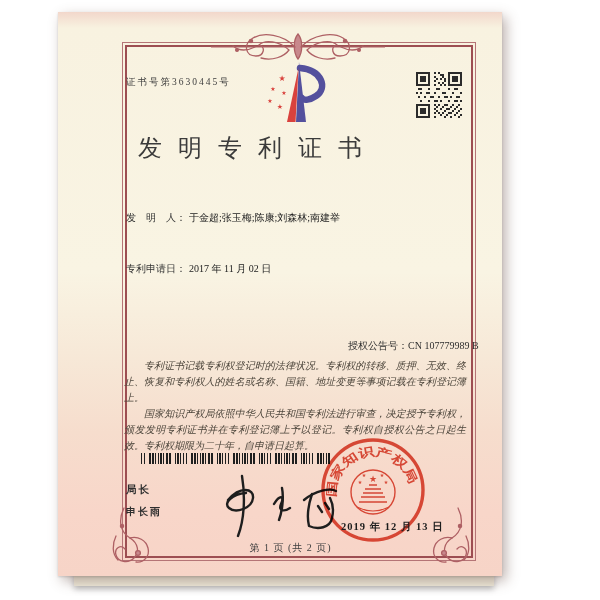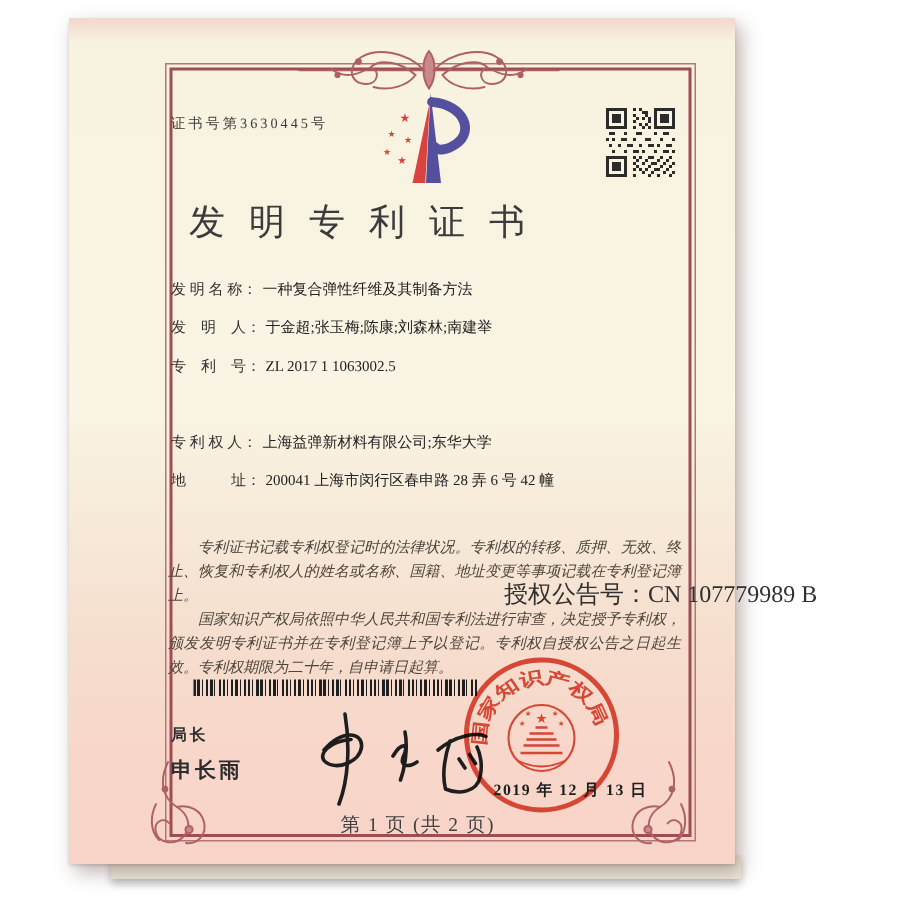--- a/index.html
+++ b/index.html
@@ -1,47 +1,47 @@
 <!DOCTYPE html>
 <html><head>
 <meta charset="utf-8">
 <style>
   html,body{margin:0;padding:0;}
   body{width:600px;height:600px;background:#ffffff;position:relative;overflow:hidden;
        font-family:"Liberation Serif","DejaVu Serif",serif;}
   .second-sheet{position:absolute;left:74px;top:570px;width:420px;height:16px;
       background:#efeadb;box-shadow:0 3px 6px rgba(0,0,0,.28);}
-  .paper{position:absolute;left:46px;top:12px;width:444px;height:564px;
+  .paper{position:absolute;left:58px;top:12px;width:444px;height:564px;
       background:linear-gradient(180deg,#f2d7cb 0px,#f8f2e0 16px,#f9f4e3 260px,
                  #f7e9d8 340px,#f6ddcd 420px,#f8d6c9 500px,#f7d4c7 564px);
       box-shadow:4px 5px 12px rgba(110,85,75,.45),0 1px 2px rgba(0,0,0,.15);}
   .frame{position:absolute;left:64px;top:30px;width:352px;height:517px;
       border:1px solid #b57476;}
   .frame-inner{position:absolute;inset:2px;border:2px solid #9d4e52;}
   .abs{position:absolute;}
   .cert-no{left:68px;top:64px;font-size:9.5px;color:#3c3c3c;letter-spacing:2px;}
   .title{left:64px;top:120px;width:352px;text-align:left;font-size:24px;
       color:#3b3b3b;letter-spacing:16px;text-indent:16px;font-weight:500;}
   .field-row{left:68px;height:14px;font-size:10px;color:#2f2f2f;white-space:nowrap;}
   .field-row .lbl{display:inline-block;min-width:58px;color:#333;}
   .field-row .val{margin-left:3px;color:#222;}
-  .grant-extra{left:290px;top:327px;font-size:16px;color:#2f2f2f;white-space:nowrap;margin-top:47px;}
+  .grant-extra{left:290px;top:327px;font-size:10px;color:#2f2f2f;white-space:nowrap;}
   .notice{left:66px;top:346px;width:342px;font-size:10px;line-height:16px;
       color:#4d463c;font-style:italic;text-align:justify;}
   .notice p{margin:0;text-indent:2em;}
   .barcode{left:83px;top:441px;width:190px;height:11px;
       background:repeating-linear-gradient(90deg,#1f1f1f 0 1.4px,transparent 1.4px 2.6px,
                  #1f1f1f 2.6px 4.4px,transparent 4.4px 5.6px,#1f1f1f 5.6px 6.2px,
                  transparent 6.2px 8.4px);}
   .director-title{left:68px;top:471px;font-size:10.5px;font-weight:bold;color:#2e2e2e;letter-spacing:2px;font-family:Liberation Mono, monospace;}
-  .director-name{left:68px;top:493px;font-size:14px;font-weight:bold;color:#2e2e2e;letter-spacing:2px;text-align:right;}
+  .director-name{left:68px;top:493px;font-size:10px;font-weight:bold;color:#2e2e2e;letter-spacing:2px;text-align:right;}
   .seal{left:260px;top:423px;width:110px;height:110px;mix-blend-mode:multiply;opacity:.95;}
   .seal-date{left:283px;top:508px;font-size:10.5px;font-weight:bold;color:#1d1d1d;
       letter-spacing:1px;z-index:5;white-space:nowrap;}
-  .footer-page{left:64px;top:529px;width:337px;text-align:center;font-size:13px;
+  .footer-page{left:64px;top:529px;width:337px;text-align:center;font-size:10px;
       color:#3f3f3f;letter-spacing:1px;}
   .logo{left:203px;top:50px;width:76px;height:64px;}
   .qr{left:358px;top:60px;width:46px;height:46px;}
   .orn-top{left:153px;top:14px;width:174px;height:42px;z-index:3;}
   .orn-bl{left:50px;top:494px;width:48px;height:60px;z-index:3;}
   .orn-br{left:368px;top:494px;width:48px;height:60px;z-index:3;}
 </style>
 </head>
 <body>
 
@@ -121,34 +121,25 @@
          M9,18h1v1h-1z M12,18h1v1h-1z M15,18h2v1h-2z M19,18h1v1h-1z M22,18h1v1h-1z
          M10,19h1v1h-1z M14,19h1v1h-1z M18,19h1v1h-1z M21,19h1v1h-1z
          M9,20h1v1h-1z M11,20h1v1h-1z M13,20h1v1h-1z M16,20h2v1h-2z M20,20h1v1h-1z
          M12,21h1v1h-1z M15,21h1v1h-1z M19,21h1v1h-1z M22,21h1v1h-1z
          M9,22h1v1h-1z M14,22h1v1h-1z M17,22h1v1h-1z M21,22h1v1h-1z"></path>
     </g>
   </svg>
 
   <div class="abs title">发明专利证书</div>
 
-  <div class="abs field-row" style="top:174px">
-    <span class="lbl">发 明 名 称：</span><span class="val">一种复合弹性纤维及其制备方法</span>
-  </div>
   <div class="abs field-row" style="top:199px">
     <span class="lbl">发　明　人：</span><span class="val">于金超;张玉梅;陈康;刘森林;南建举</span>
   </div>
-  <div class="abs field-row" style="top:225px">
-    <span class="lbl">专　利　号：</span><span class="val">ZL 2017 1 1063002.5</span>
-  </div>
-  <div class="abs field-row" style="top:276px">
-    <span class="lbl">专 利 权 人：</span><span class="val">上海益弹新材料有限公司;东华大学</span>
-  </div>
-  <div class="abs field-row" style="top:301px">
-    <span class="lbl">地　　　址：</span><span class="val">200041 上海市闵行区春申路 28 弄 6 号 42 幢</span>
+  <div class="abs field-row" style="top:250px">
+    <span class="lbl">专利申请日：</span><span class="val">2017 年 11 月 02 日</span>
   </div>
   <div class="abs grant-extra">
     <span class="lbl">授权公告号：</span><span class="val">CN 107779989 B</span>
   </div>
 
   <div class="abs notice">
     <p>专利证书记载专利权登记时的法律状况。专利权的转移、质押、无效、终止、恢复和专利权人的姓名或名称、国籍、地址变更等事项记载在专利登记簿上。</p>
     <p>国家知识产权局依照中华人民共和国专利法进行审查，决定授予专利权，颁发发明专利证书并在专利登记簿上予以登记。专利权自授权公告之日起生效。专利权期限为二十年，自申请日起算。</p>
   </div>
 

